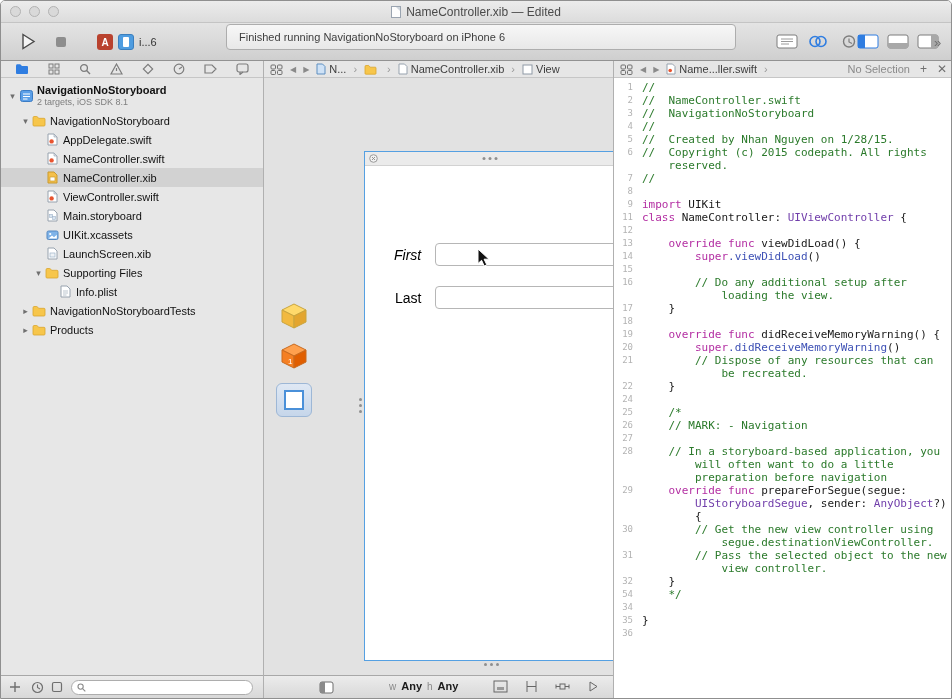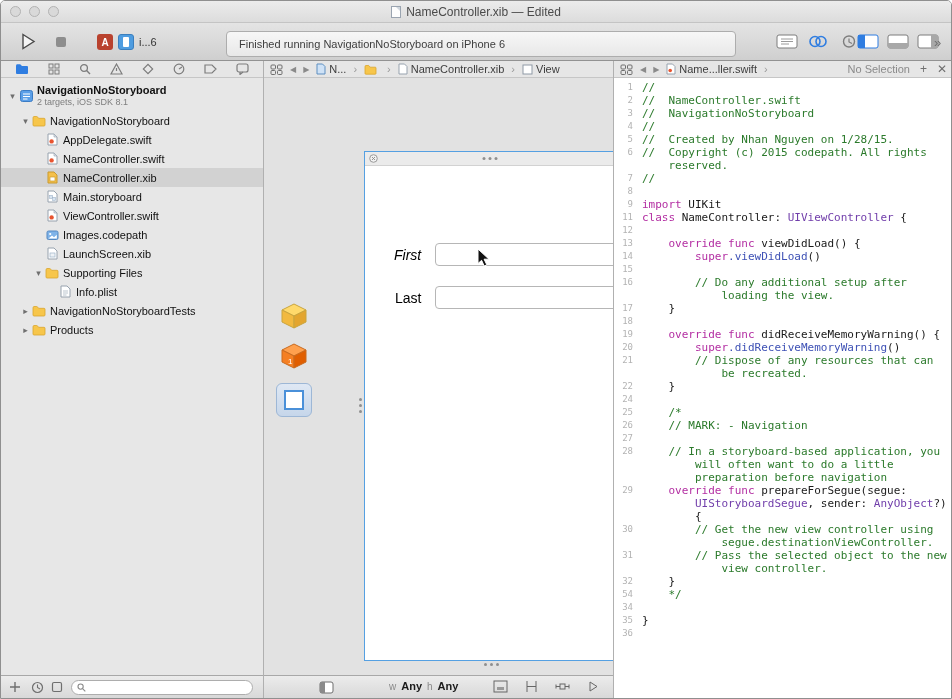--- a/index.html
+++ b/index.html
@@ -22,21 +22,21 @@
   
   .toolbar { position:absolute; left:0; top:22px; width:100%; height:38px;
     background:linear-gradient(#e4e4e4,#cfcfcf); border-bottom:1px solid #929292; }
   .tb-run { position:absolute; left:20px; top:10px; }
   .tb-stop { position:absolute; left:54px; top:13px; }
   .scheme { position:absolute; left:96px; top:11px; display:flex; align-items:center; gap:5px; }
   .app-badge { width:16px; height:16px; border-radius:3px; background:#b9422e; color:#fff; font-size:10px; font-weight:bold; display:flex; align-items:center; justify-content:center; }
   .dev-badge { width:16px; height:16px; border-radius:3px; background:#4e9ce0; border:1px solid #3b7fbe; display:flex; align-items:center; justify-content:center; }
   .dev-badge i { width:6px; height:10px; background:#fff; border-radius:1px; display:block; }
   .scheme-label { font-size:11px; color:#333; }
-  .activity { position:absolute; left:225px; top:8px; width:510px; height:26px;
+  .activity { position:absolute; left:225px; top:1px; width:510px; height:26px;
     border:1px solid #adadad; border-radius:4px; background:linear-gradient(#f7f7f7,#e8e8e8);
     display:flex; align-items:center; padding:0 12px; }
   .activity span { font-size:11px; color:#3d3d3d; }
   .editor-group { position:absolute; left:775px; top:11px; display:flex; gap:9px; }
   .view-group { position:absolute; left:856px; top:11px; display:flex; gap:8px; }
   .tb-overflow { position:absolute; left:933px; top:12px; color:#6f6f6f; font-size:13px; }
 
   
   .content { position:absolute; left:0; top:60px; right:0; bottom:0; }
   .panel-left { position:absolute; left:0; top:0; width:262px; height:100%; background:#e7e7e7; }
@@ -316,49 +316,49 @@
               </svg>
             </span>
             <span class="nav-lbl">NameController.xib</span>
           </div>
           <div class="nav-row">
             <span style="width: 32px; flex: 0 0 auto;"></span>
             <span class="tri"></span>
             <span class="nav-ic">
               <svg width="11" height="13" viewBox="0 0 11 13">
                 <path d="M1 1 h6 l3 3 v8 H1 Z" fill="#fff" stroke="#97a2ae"></path>
+                <path d="M7 1 l3 3 h-3 Z" fill="#dde3e9" stroke="#97a2ae" stroke-width="0.6"></path>
+                <circle cx="4.6" cy="8.4" r="2.2" fill="#e8542f"></circle>
+              </svg>
+            </span>
+            <span class="nav-lbl">ViewController.swift</span>
+          </div>
+          <div class="nav-row">
+            <span style="width: 32px; flex: 0 0 auto;"></span>
+            <span class="tri"></span>
+            <span class="nav-ic">
+              <svg width="11" height="13" viewBox="0 0 11 13">
+                <path d="M1 1 h6 l3 3 v8 H1 Z" fill="#fff" stroke="#97a2ae"></path>
                 <rect x="2.6" y="5.4" width="3" height="3" fill="#d8e4f0" stroke="#9fb4c8" stroke-width="0.6"></rect>
                 <rect x="5.6" y="7.4" width="3" height="3" fill="#d8e4f0" stroke="#9fb4c8" stroke-width="0.6"></rect>
               </svg>
             </span>
             <span class="nav-lbl">Main.storyboard</span>
-          </div>
-          <div class="nav-row">
-            <span style="width: 32px; flex: 0 0 auto;"></span>
-            <span class="tri"></span>
-            <span class="nav-ic">
-              <svg width="11" height="13" viewBox="0 0 11 13">
-                <path d="M1 1 h6 l3 3 v8 H1 Z" fill="#fff" stroke="#97a2ae"></path>
-                <path d="M7 1 l3 3 h-3 Z" fill="#dde3e9" stroke="#97a2ae" stroke-width="0.6"></path>
-                <circle cx="4.6" cy="8.4" r="2.2" fill="#e8542f"></circle>
-              </svg>
-            </span>
-            <span class="nav-lbl">ViewController.swift</span>
           </div>
           <div class="nav-row">
             <span style="width: 32px; flex: 0 0 auto;"></span>
             <span class="tri"></span>
             <span class="nav-ic">
               <svg width="13" height="12" viewBox="0 0 13 12">
                 <rect x="1" y="2" width="11" height="8.5" rx="1.5" fill="#7fb3e8" stroke="#5588c0"></rect>
                 <circle cx="4.2" cy="5" r="1.1" fill="#fff"></circle>
                 <path d="M2.5 9.5 L6 6.5 L8 8.2 L10.8 5.8 L10.8 9.5 Z" fill="#fff"></path>
               </svg>
             </span>
-            <span class="nav-lbl">Images.codepath</span>
+            <span class="nav-lbl">UIKit.xcassets</span>
           </div>
           <div class="nav-row">
             <span style="width: 32px; flex: 0 0 auto;"></span>
             <span class="tri"></span>
             <span class="nav-ic">
               <svg width="11" height="13" viewBox="0 0 11 13">
                 <path d="M1 1 h6 l3 3 v8 H1 Z" fill="#fff" stroke="#97a2ae"></path>
                 <rect x="3" y="6" width="5" height="4" fill="#eef2f6" stroke="#9fb4c8" stroke-width="0.7"></rect>
               </svg>
             </span>

